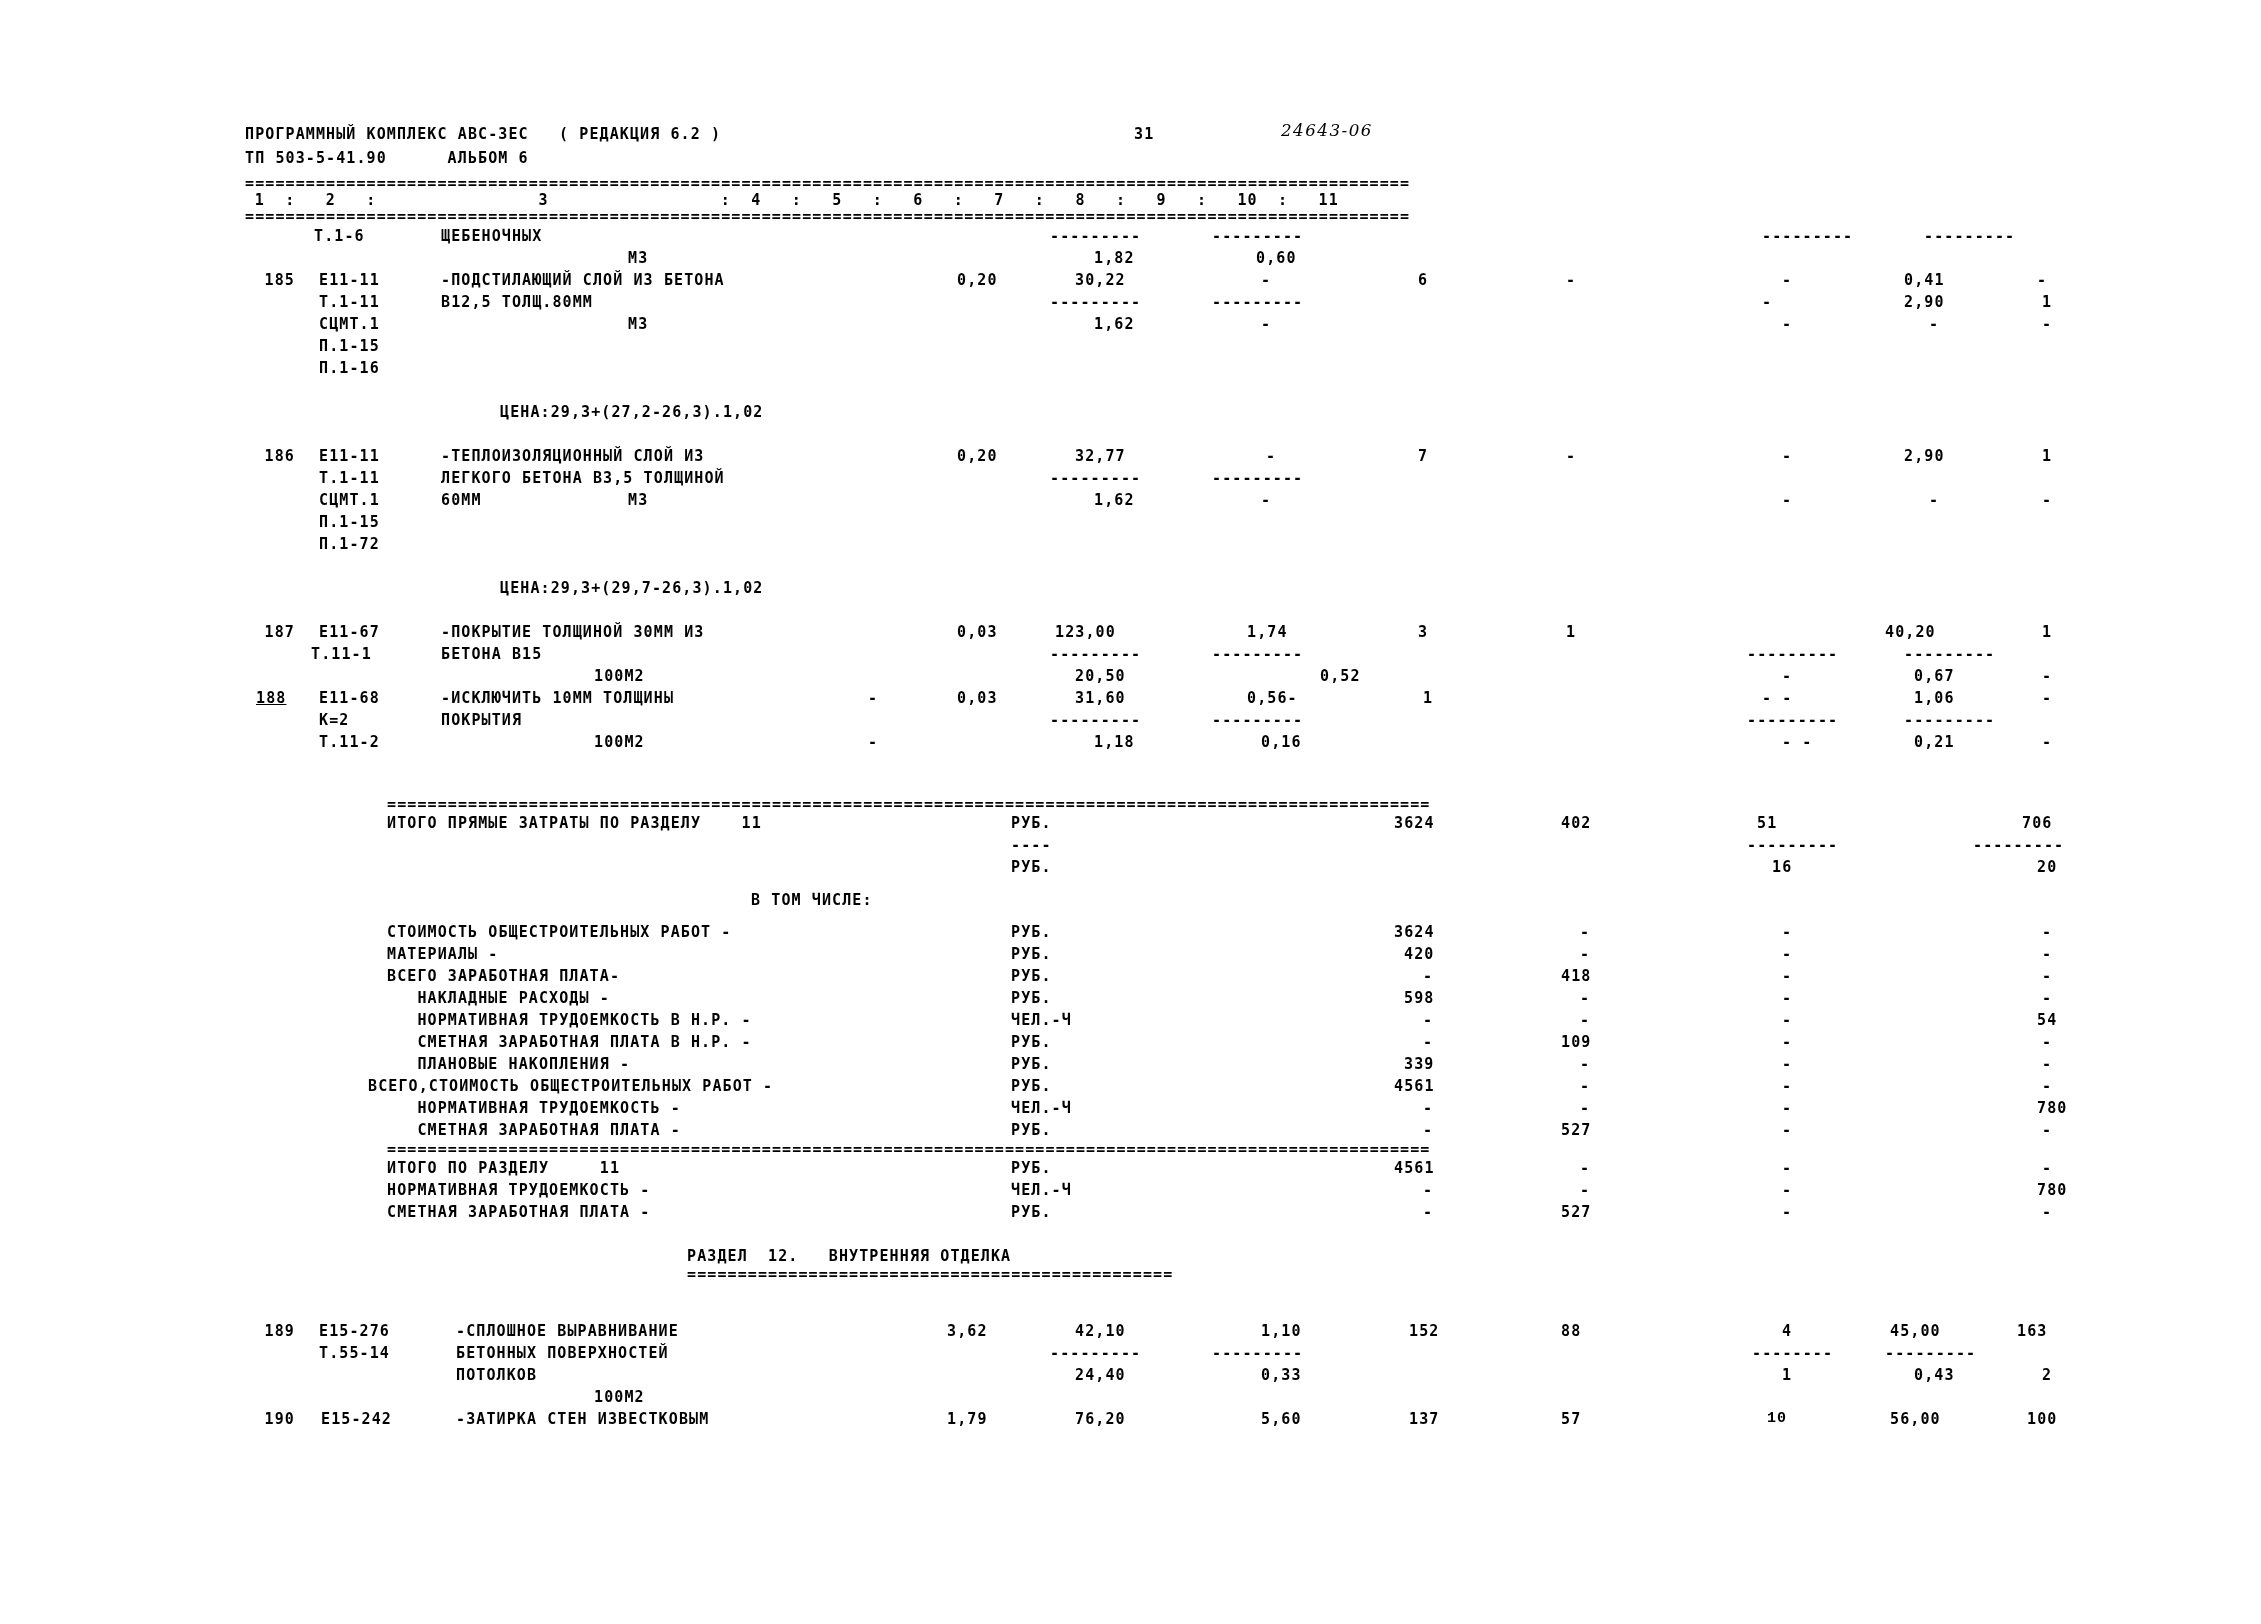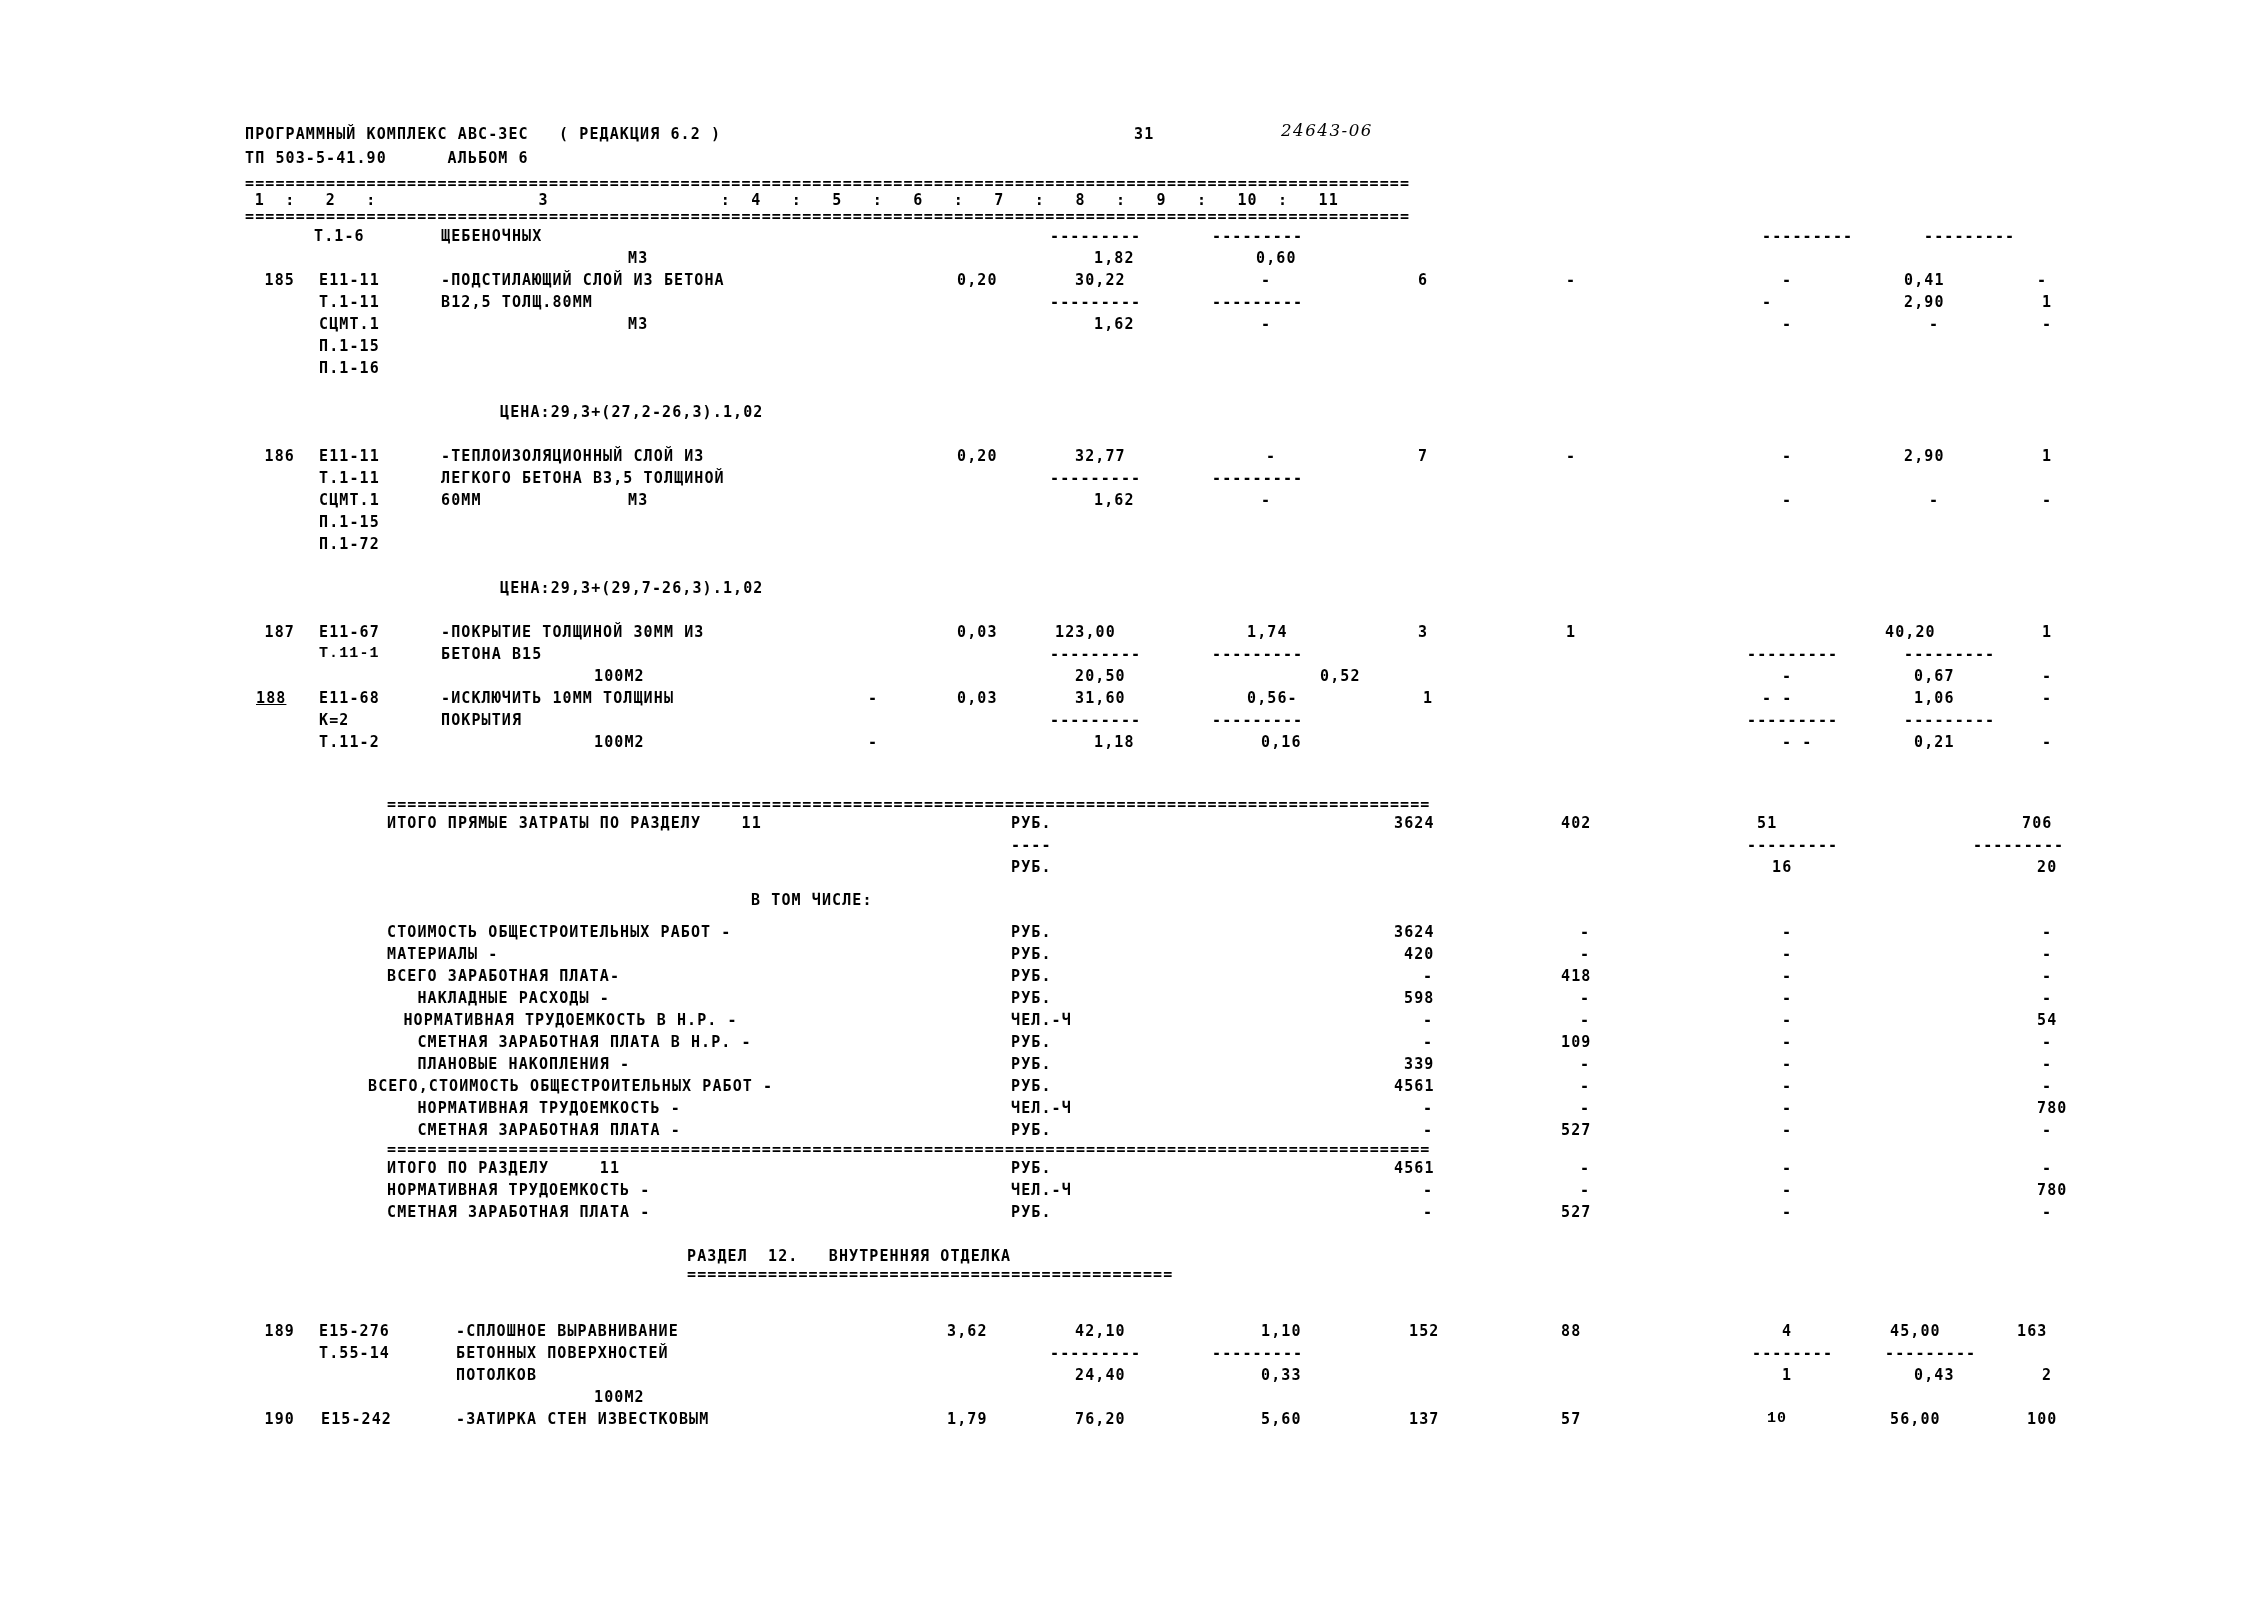--- a/index.html
+++ b/index.html
@@ -184,21 +184,21 @@
       <span class="cell" style="left:196px;">-ПОКРЫТИЕ ТОЛЩИНОЙ 30ММ ИЗ</span>
       <span class="cell" style="left:712px;">0,03</span>
       <span class="cell" style="left:810px;">123,00</span>
       <span class="cell" style="left:1002px;">1,74</span>
       <span class="cell" style="left:1173px;">3</span>
       <span class="cell" style="left:1321px;">1</span>
       <span class="cell" style="left:1640px;">40,20</span>
       <span class="cell" style="left:1797px;">1</span>
     </div>
     <div class="row">
-      <span class="cell" style="left:74px;font-family:Liberation Mono, monospace;">Т.11-1</span>
+      <span class="cell" style="left:66px;">Т.11-1</span>
       <span class="cell" style="left:196px;text-align:right;">БЕТОНА В15</span>
       <span class="cell" style="left:805px;">---------</span>
       <span class="cell" style="left:967px;">---------</span>
       <span class="cell" style="left:1502px;">---------</span>
       <span class="cell" style="left:1659px;">---------</span>
     </div>
     <div class="row">
       <span class="cell" style="left:349px;">100М2</span>
       <span class="cell" style="left:830px;">20,50</span>
       <span class="cell" style="left:1075px;">0,52</span>
@@ -294,21 +294,21 @@
     </div>
     <div class="row">
       <span class="cell" style="left:142px;">   НАКЛАДНЫЕ РАСХОДЫ -</span>
       <span class="cell" style="left:766px;">РУБ.</span>
       <span class="cell" style="left:1159px;">598</span>
       <span class="cell" style="left:1335px;">-</span>
       <span class="cell" style="left:1537px;">-</span>
       <span class="cell" style="left:1797px;">-</span>
     </div>
     <div class="row">
-      <span class="cell" style="left:128px;text-align:right;">   НОРМАТИВНАЯ ТРУДОЕМКОСТЬ В Н.Р. -</span>
+      <span class="cell" style="left:142px;text-align:right;">   НОРМАТИВНАЯ ТРУДОЕМКОСТЬ В Н.Р. -</span>
       <span class="cell" style="left:766px;">ЧЕЛ.-Ч</span>
       <span class="cell" style="left:1178px;">-</span>
       <span class="cell" style="left:1335px;">-</span>
       <span class="cell" style="left:1537px;">-</span>
       <span class="cell" style="left:1792px;">54</span>
     </div>
     <div class="row">
       <span class="cell" style="left:142px;">   СМЕТНАЯ ЗАРАБОТНАЯ ПЛАТА В Н.Р. -</span>
       <span class="cell" style="left:766px;">РУБ.</span>
       <span class="cell" style="left:1178px;">-</span>

